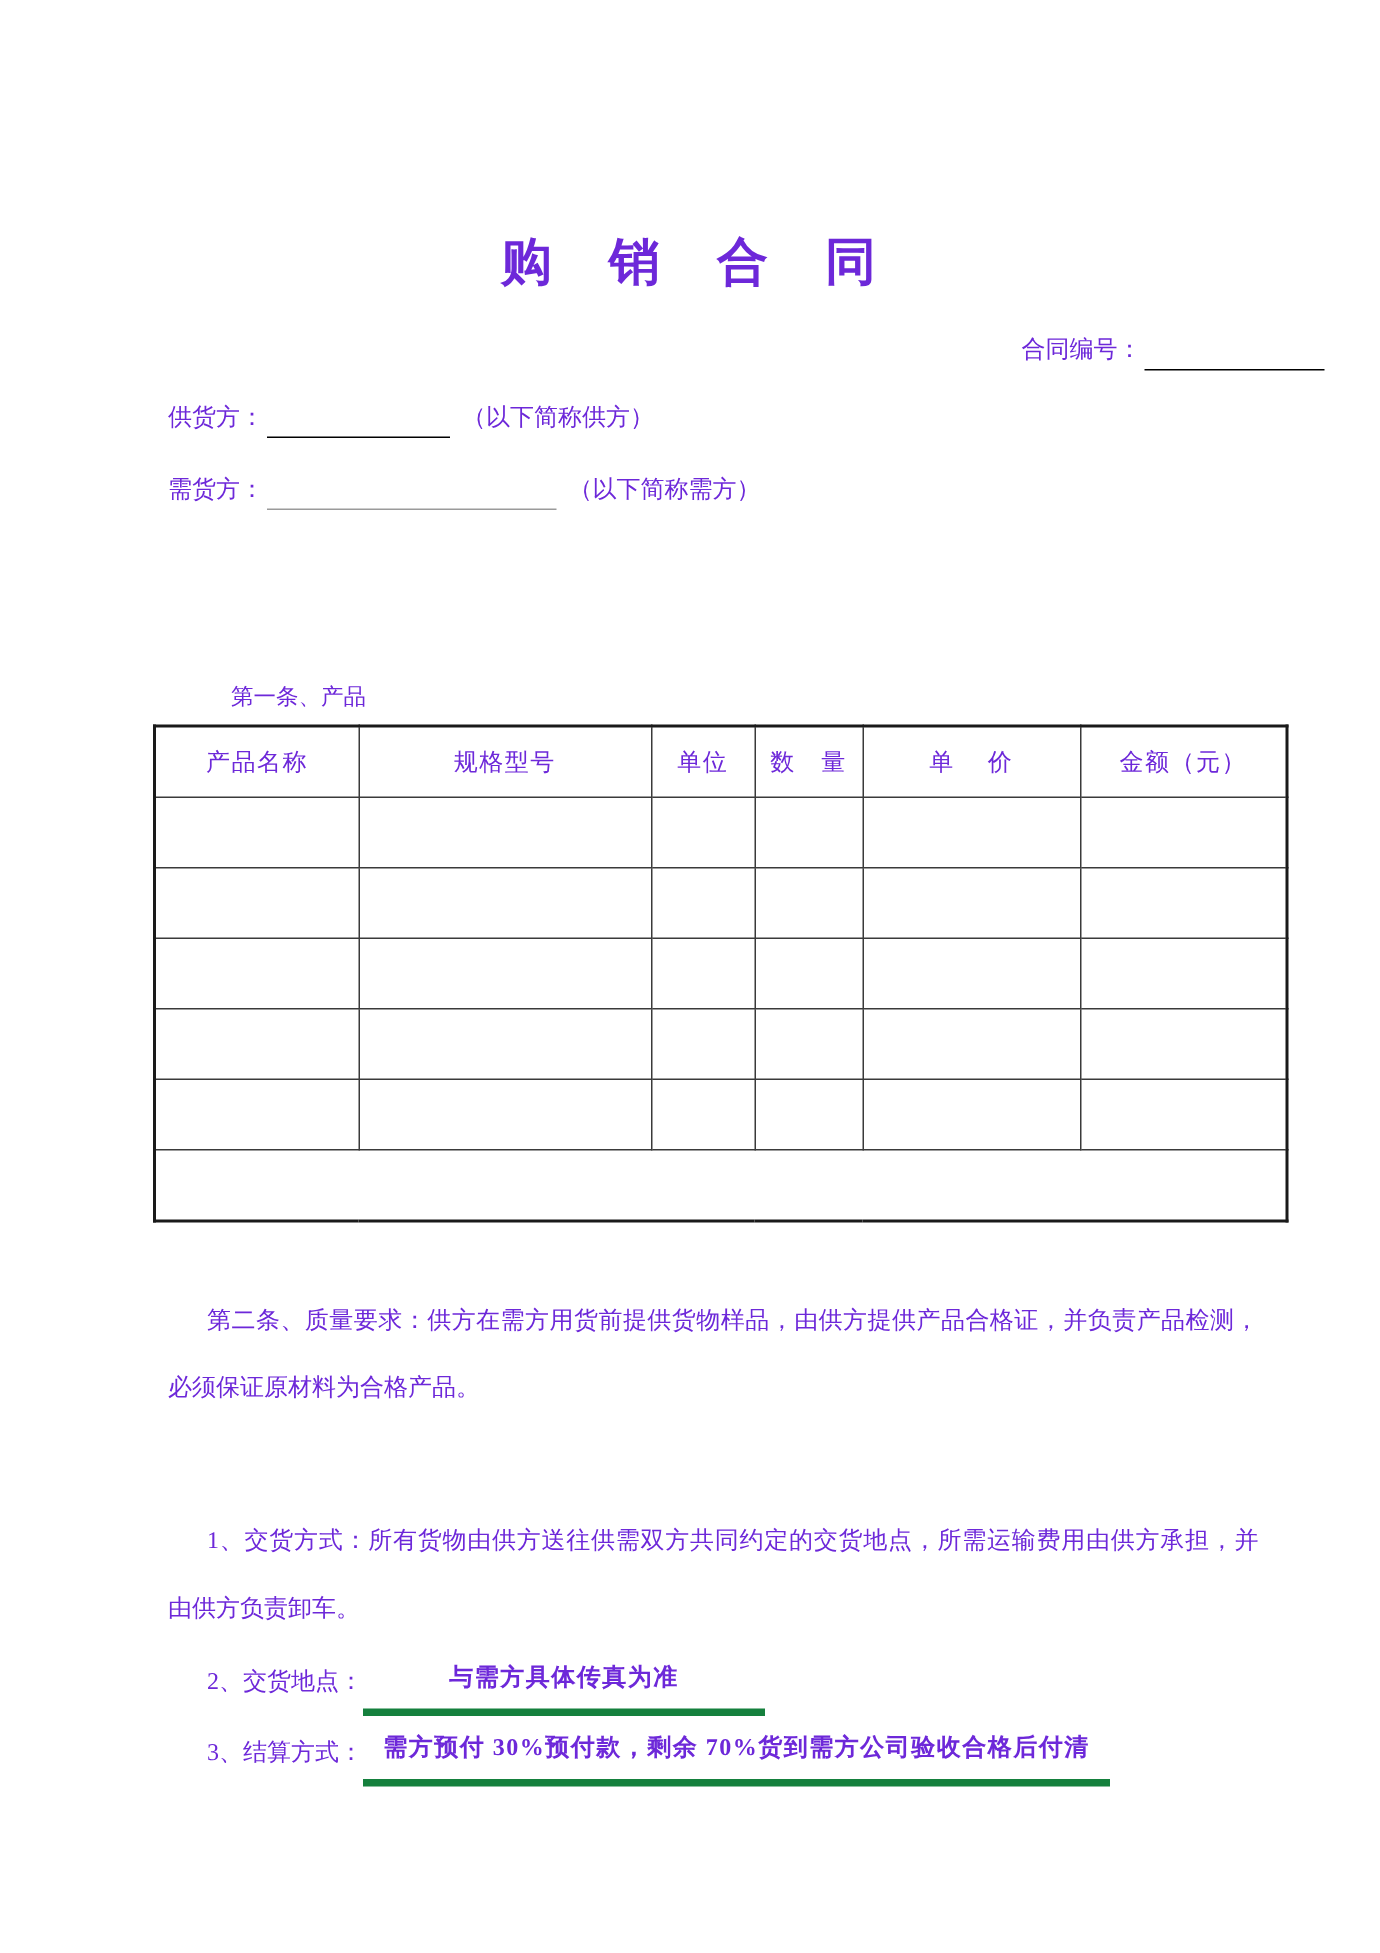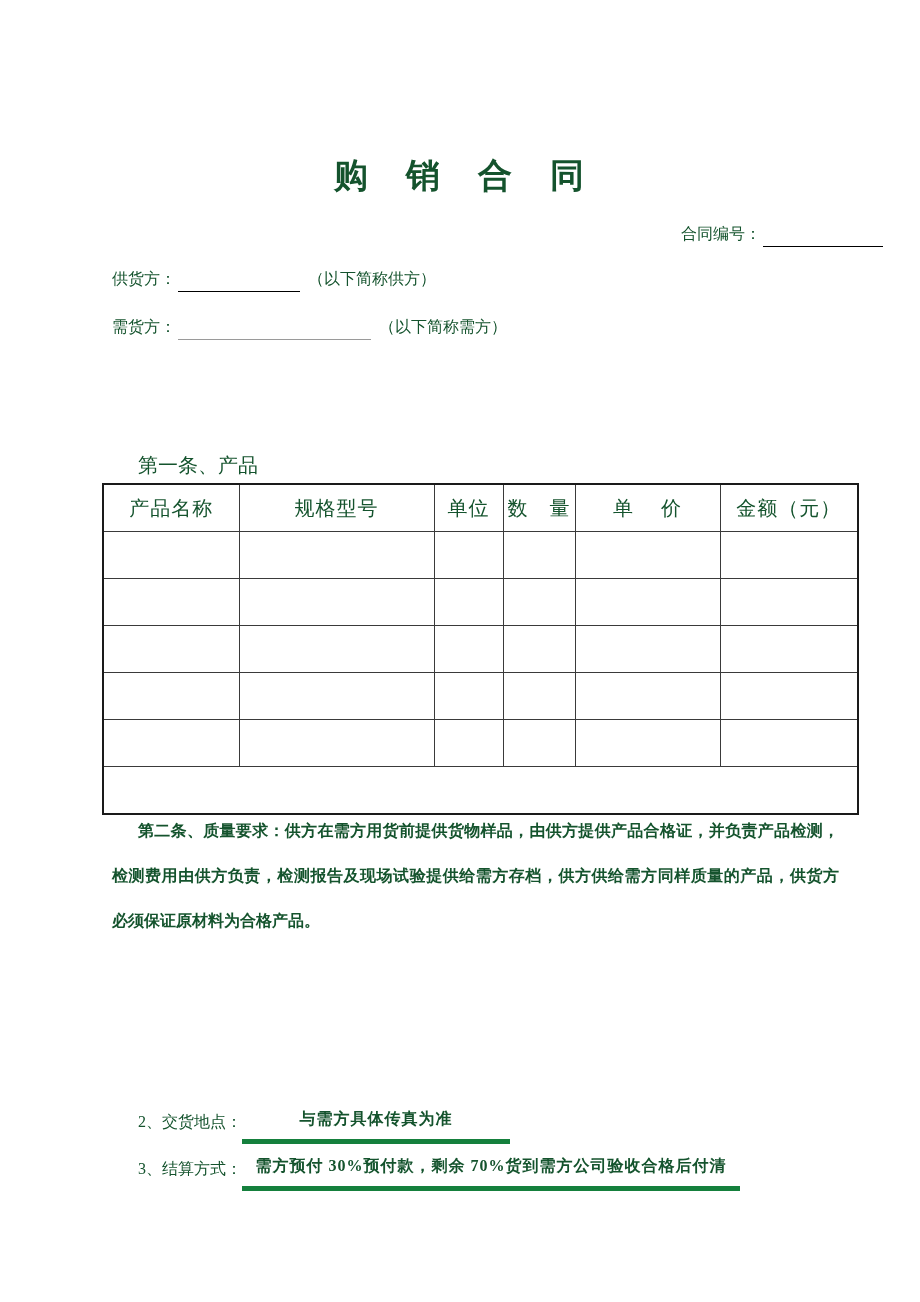--- a/index.html
+++ b/index.html
@@ -2,21 +2,21 @@
 <html><head>
 <meta charset="utf-8">
 <style>
   html,body{margin:0;padding:0;background:#e8e8e8;}
   .page{
     position:relative;
     width:920px;height:1302px;
     background:#ffffff;
     margin:0 auto;
     font-family:"Liberation Serif","DejaVu Serif",serif;
-    color:#14532d;
+    color:#6d28d9;
     overflow:hidden;
   }
   .doc-title{
     position:absolute;top:154px;left:0;width:920px;
     text-align:center;
     font-size:34px;line-height:44px;font-weight:bold;
     letter-spacing:2px;
     margin:0;
   }
   .line{position:absolute;font-size:16px;line-height:26px;white-space:nowrap;}
@@ -32,22 +32,22 @@
   }
   .blank.b-contract{width:120px;}
   .blank.b-supplier{width:122px;}
   .blank.b-buyer{width:193px;border-bottom-color:#9a9a9a;}
   .note{margin-left:6px;}
   .para{position:absolute;left:112px;width:727px;font-size:16px;line-height:45px;}
   .para .ln{height:45px;}
   .para .ln.j{text-align:justify;text-align-last:justify;}
   .para .ln.ind{text-indent:26px;}
   .intro{top:353px;}
-  .art1-heading{top:443px;left:112px;font-size:20px;line-height:45px;text-indent:26px;}
-  .art2{top:808px;font-weight:bold;}
+  .art1-heading{top:443px;left:128px;font-size:15px;line-height:45px;text-indent:26px;}
+  .art2{top:858px;}
   .art3-heading{top:961px;left:112px;font-size:16px;line-height:45px;text-indent:26px;}
   .item1{top:1005px;}
   .item-line{position:absolute;left:112px;padding-left:26px;font-size:16px;line-height:45px;white-space:nowrap;}
   .item2-line{top:1099px;}
   .item3-line{top:1146px;}
   .answer{
     display:inline-block;
     border-bottom:5px solid #15803d;
     text-align:center;
     font-weight:bold;
@@ -59,21 +59,21 @@
   .answer.a3{width:498px;}
   table.products{
     position:absolute;top:483px;left:102px;
     border-collapse:collapse;
     width:755px;
     table-layout:fixed;
   }
   table.products td,table.products th{
     border:1px solid #3a3a3a;
     height:46px;
-    font-size:20px;font-weight:normal;
+    font-size:16px;font-weight:normal;
     text-align:center;vertical-align:middle;
     padding:0;
   }
   table.products{border:2px solid #1a1a1a;}
   table.products th{letter-spacing:1px;}
 </style>
 </head>
 <body>
 
 <div class="page">
@@ -154,25 +154,28 @@
           <td></td>
     </tr>
     <tr>
       <td colspan="6"></td>
     </tr>
   </tbody>
     </table>
 
   <div class="para art2">
     <div class="ln ind j">第二条、质量要求：供方在需方用货前提供货物样品，由供方提供产品合格证，并负责产品检测，</div>
-    <div class="ln j">检测费用由供方负责，检测报告及现场试验提供给需方存档，供方供给需方同样质量的产品，供货方</div>
     <div class="ln">必须保证原材料为合格产品。</div>
   </div>
 
 
+  <div class="para item1">
+    <div class="ln ind j">1、交货方式：所有货物由供方送往供需双方共同约定的交货地点，所需运输费用由供方承担，并</div>
+    <div class="ln">由供方负责卸车。</div>
+  </div>
 
   <div class="item-line item2-line">
     <span>2、交货地点：</span><span class="answer a2">与需方具体传真为准</span>
   </div>
 
   <div class="item-line item3-line">
     <span>3、结算方式：</span><span class="answer a3">需方预付 30%预付款，剩余 70%货到需方公司验收合格后付清</span>
   </div>
 
 </div>

